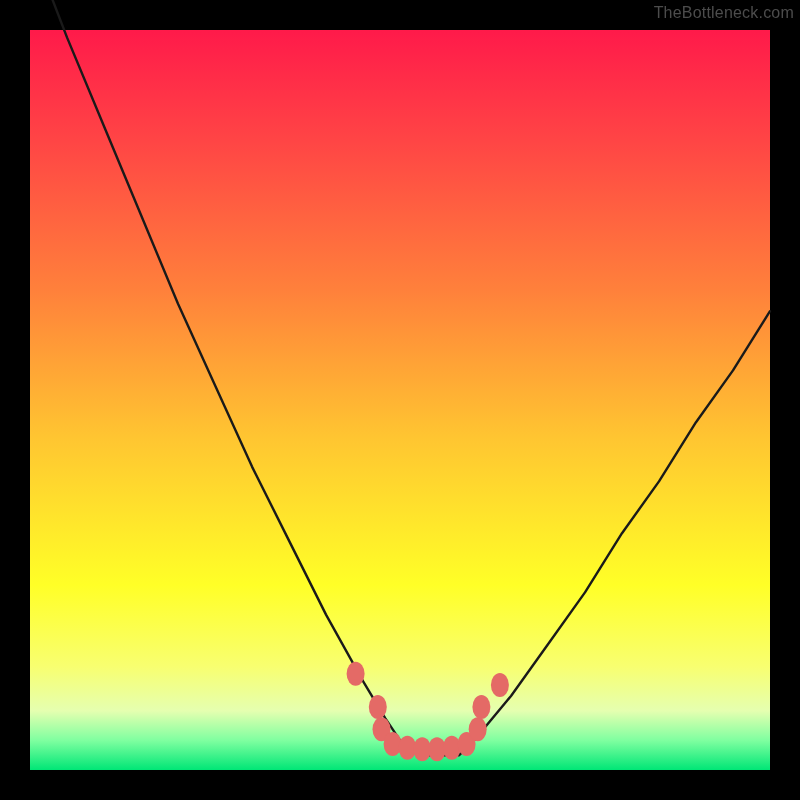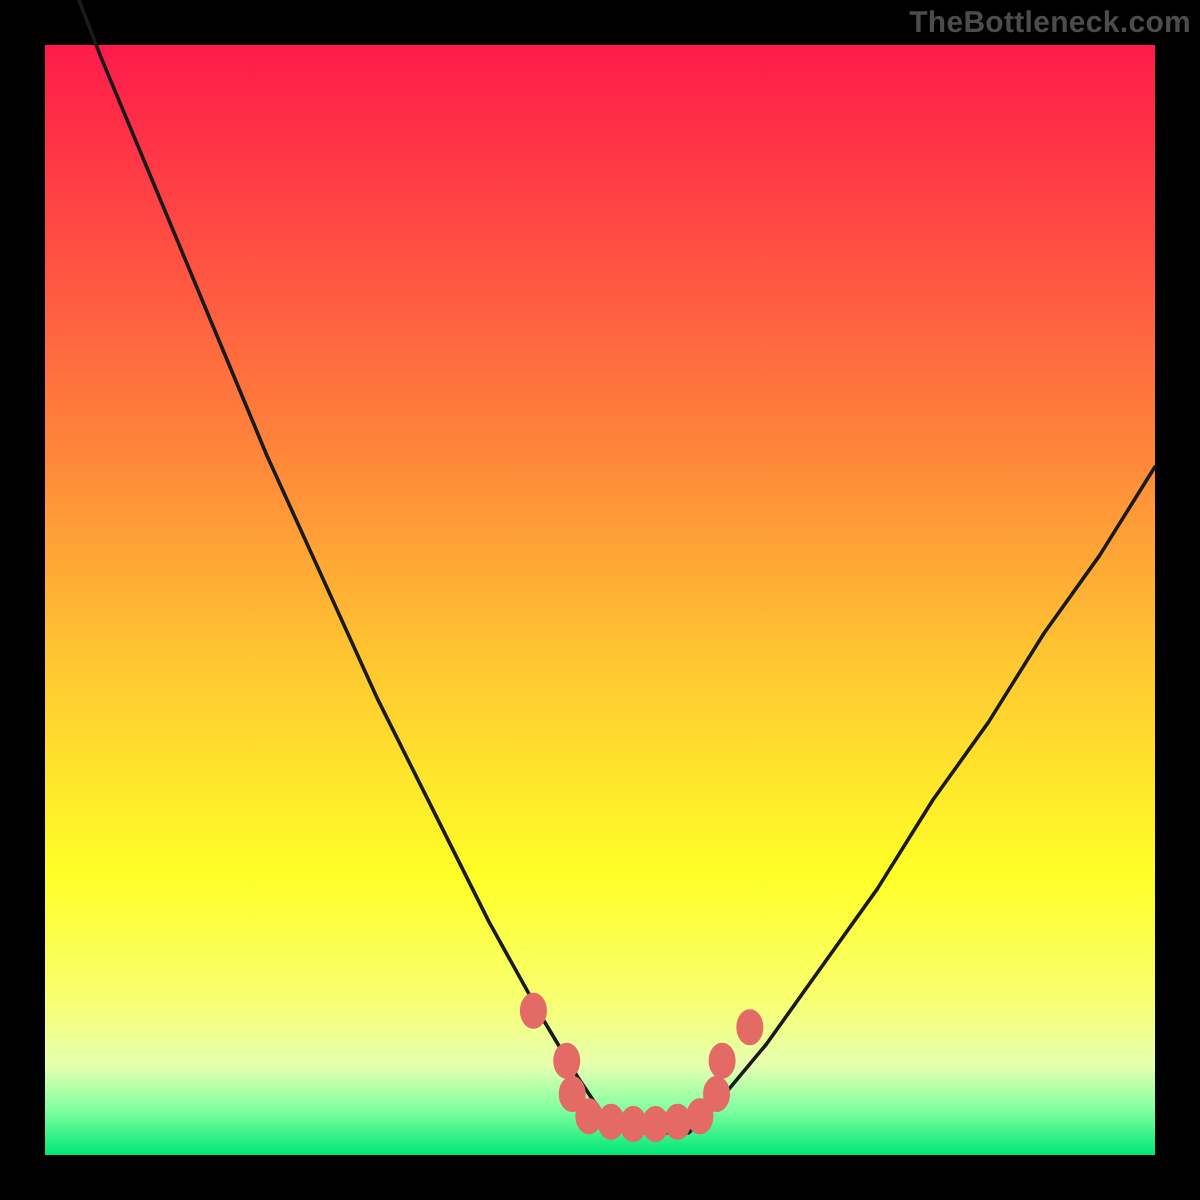--- a/index.html
+++ b/index.html
@@ -1,19 +1,19 @@
 <!DOCTYPE html>
 <html><head>
 <meta charset="utf-8">
 <style>
 html,body{margin:0;padding:0;width:800px;height:800px;overflow:hidden;background:#fff;font-family:Arial,Helvetica,sans-serif}
 .frame{position:relative;width:800px;height:800px;background:#000}
 .plot{position:absolute;left:30px;top:30px;width:740px;height:740px;background:linear-gradient(to bottom,#ff1a4a 0%,#ff4545 15%,#ff803b 35%,#ffc531 55%,#ffff27 75%,#f8ff70 86%,#e5ffb0 92%,#7fffa0 96%,#00e676 100%)}
 svg.curve{position:absolute;left:0;top:0;width:740px;height:740px;overflow:visible}
-.watermark{position:absolute;top:4px;right:6px;color:#4c4c4c;font-size:20px;font-weight:700;letter-spacing:.2px}
+.watermark{position:absolute;top:4px;right:6px;color:#4c4c4c;font-size:16px;font-weight:400;letter-spacing:.2px}
 </style>
 </head>
 <body>
 
 <div class="frame">
   <div class="plot">
     <svg class="curve" viewBox="0 0 740 740">
       <path id="curve-path" fill="none" stroke-width="2.4" stroke-linecap="round" stroke-linejoin="round" d="M0.0 -88.8 L37.0 7.4 L74.0 96.2 L111.0 185.0 L148.0 273.8 L185.0 355.2 L222.0 436.6 L259.0 510.6 L296.0 584.6 L333.0 651.2 L355.2 688.2 L370.0 710.4 L399.6 725.2 L414.4 725.2 L429.2 725.2 L444.0 710.4 L481.0 666.0 L518.0 614.2 L555.0 562.4 L592.0 503.2 L629.0 451.4 L666.0 392.2 L703.0 340.4 L740.0 281.2 " stroke="#1a1a1a"></path>
       <g id="marker-group">
           <ellipse cx="325.6" cy="643.8" rx="9" ry="12" fill="#e46a66"></ellipse>

